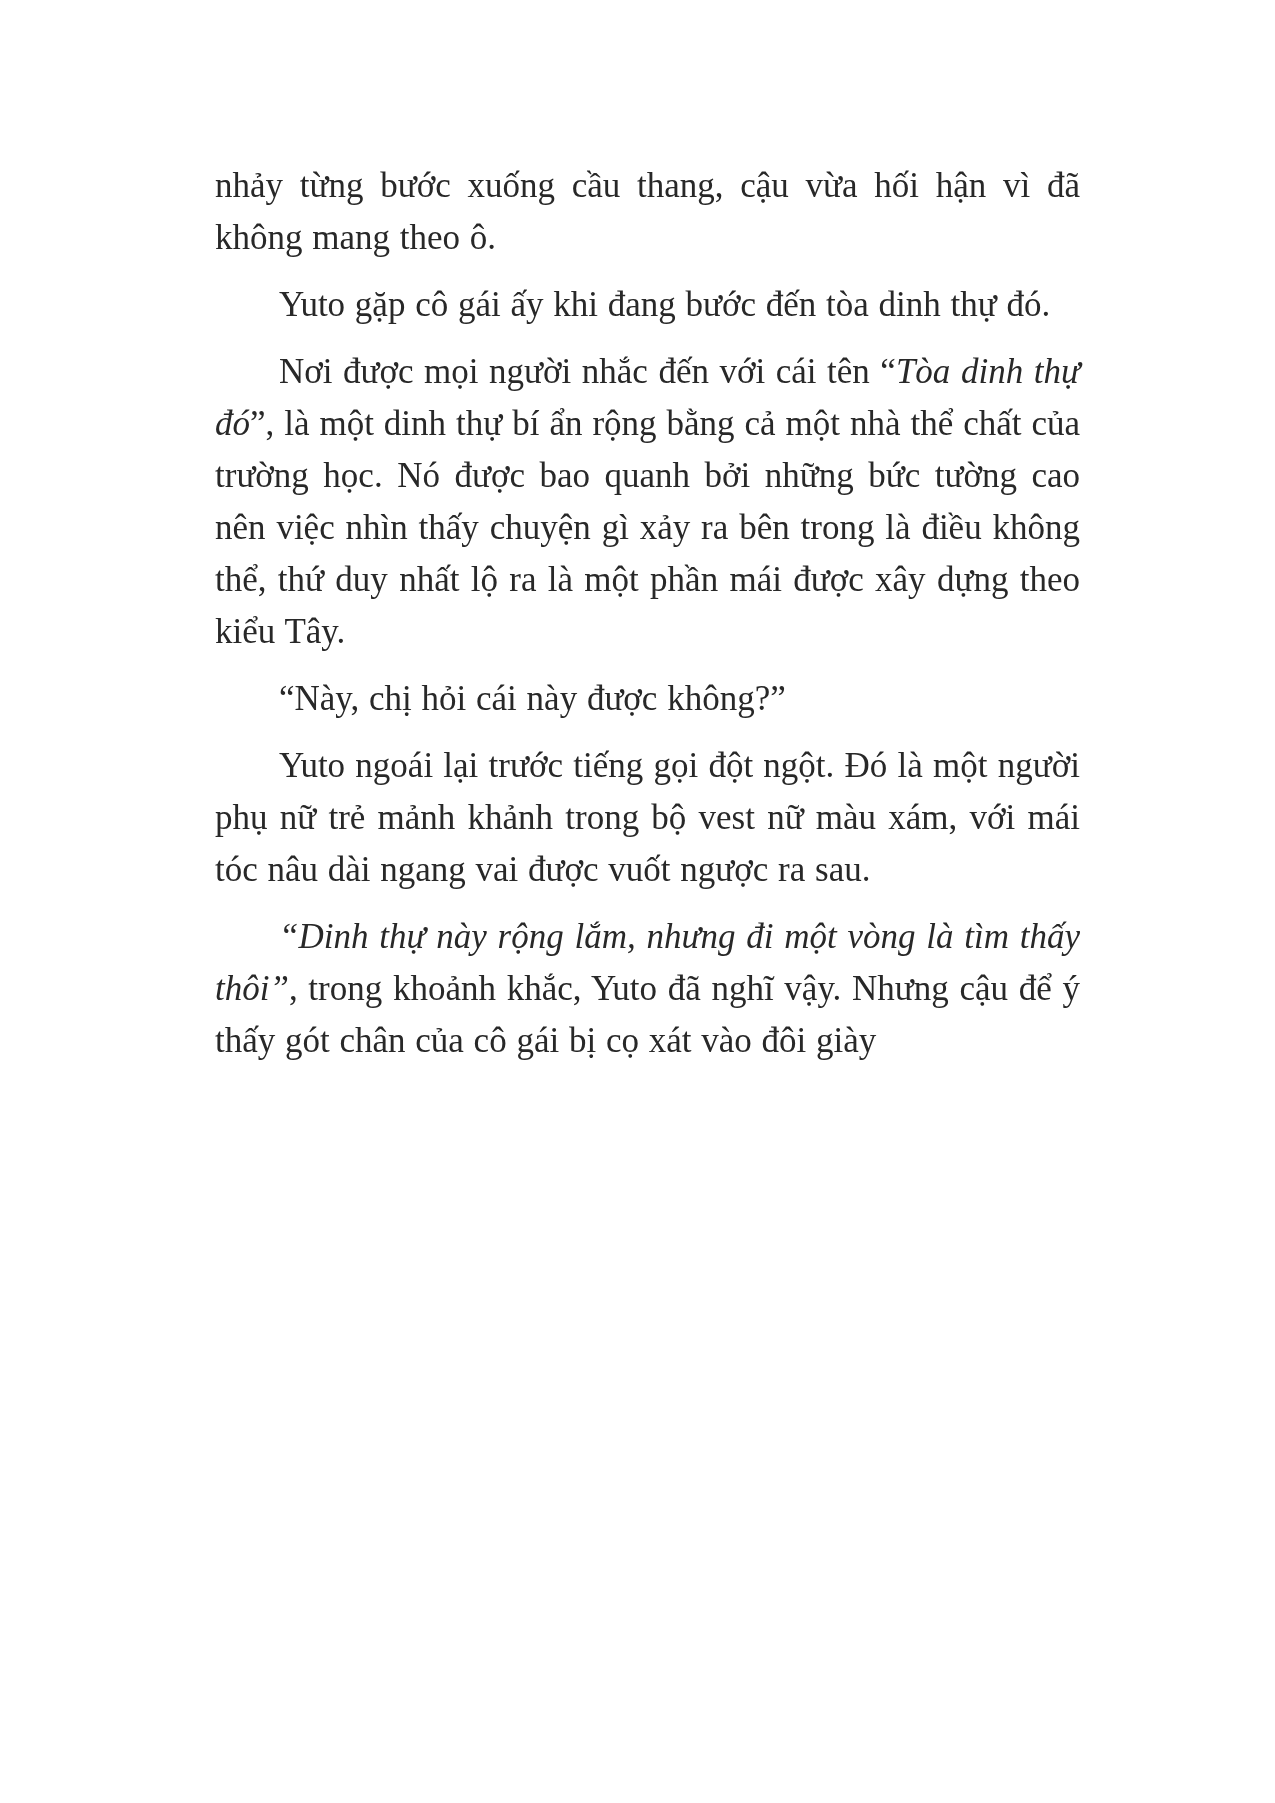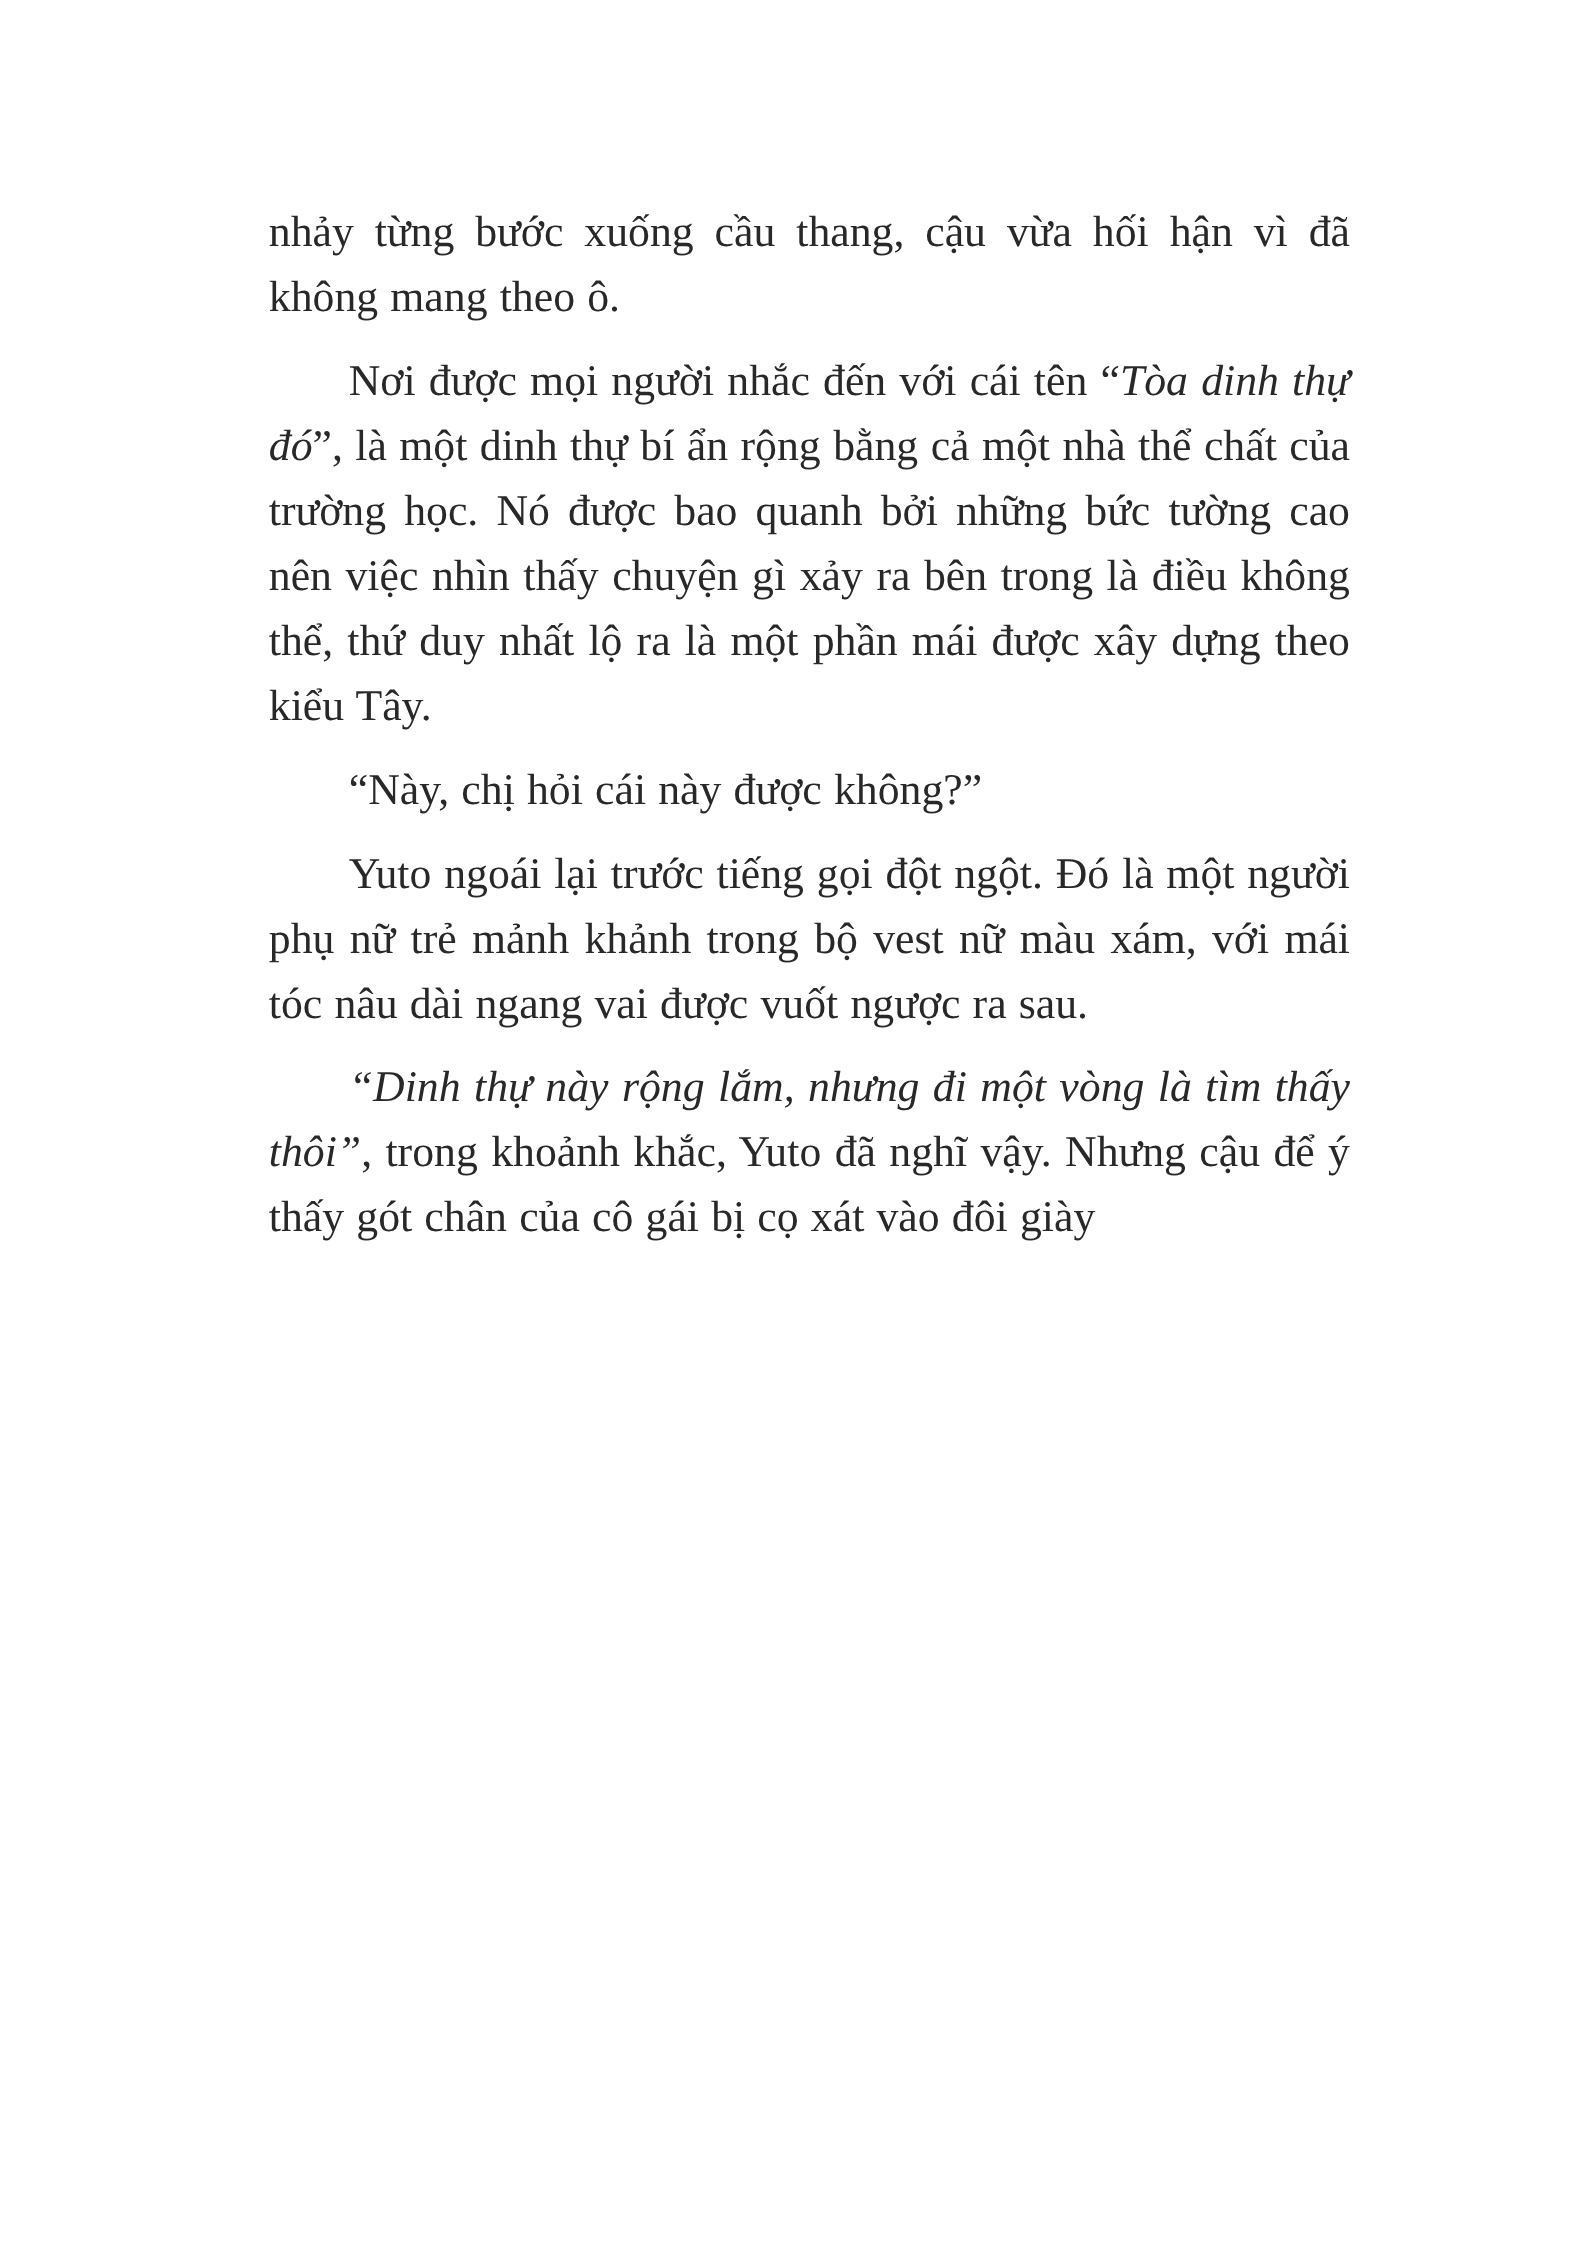--- a/index.html
+++ b/index.html
@@ -60,20 +60,21 @@
     display: block;
   }
 </style>
 </head>
 <body>
 
 <div class="page">
 
   <main class="text-block" id="text-block">
       <p><span>nhảy từng bước xuống cầu thang, cậu vừa hối hận vì đã không mang theo ô.</span></p>
+      <p class="indent"><span>Yuto gặp cô gái ấy khi đang bước đến tòa dinh thự đó.</span></p>
       <p class="indent"><span>Nơi được mọi người nhắc đến với cái tên “</span><span class="it">Tòa dinh thự đó</span><span>”, là một dinh thự bí ẩn rộng bằng cả một nhà thể chất của trường học. Nó được bao quanh bởi những bức tường cao nên việc nhìn thấy chuyện gì xảy ra bên trong là điều không thể, thứ duy nhất lộ ra là một phần mái được xây dựng theo kiểu Tây.</span></p>
       <p class="indent"><span>“Này, chị hỏi cái này được không?”</span></p>
       <p class="indent"><span>Yuto ngoái lại trước tiếng gọi đột ngột. Đó là một người phụ nữ trẻ mảnh khảnh trong bộ vest nữ màu xám, với mái tóc nâu dài ngang vai được vuốt ngược ra sau.</span></p>
       <p class="indent"><span class="it">“Dinh thự này rộng lắm, nhưng đi một vòng là tìm thấy thôi”</span><span>, trong khoảnh khắc, Yuto đã nghĩ vậy. Nhưng cậu để ý thấy gót chân của cô gái bị cọ xát vào đôi giày</span></p>
     </main>
 
   <footer class="footer">
     <svg class="bag" width="60" height="66" viewBox="0 0 58 66" fill="none" stroke="#a0a8a6" stroke-width="2" stroke-linecap="round" stroke-linejoin="round">
       <path d="M20 15 C10 10 7 6 11 4 C15 2 20 6 22 9"></path>
       <path d="M22 9 C24 3 34 1 40 3 C46 5 44 10 36 14"></path>

